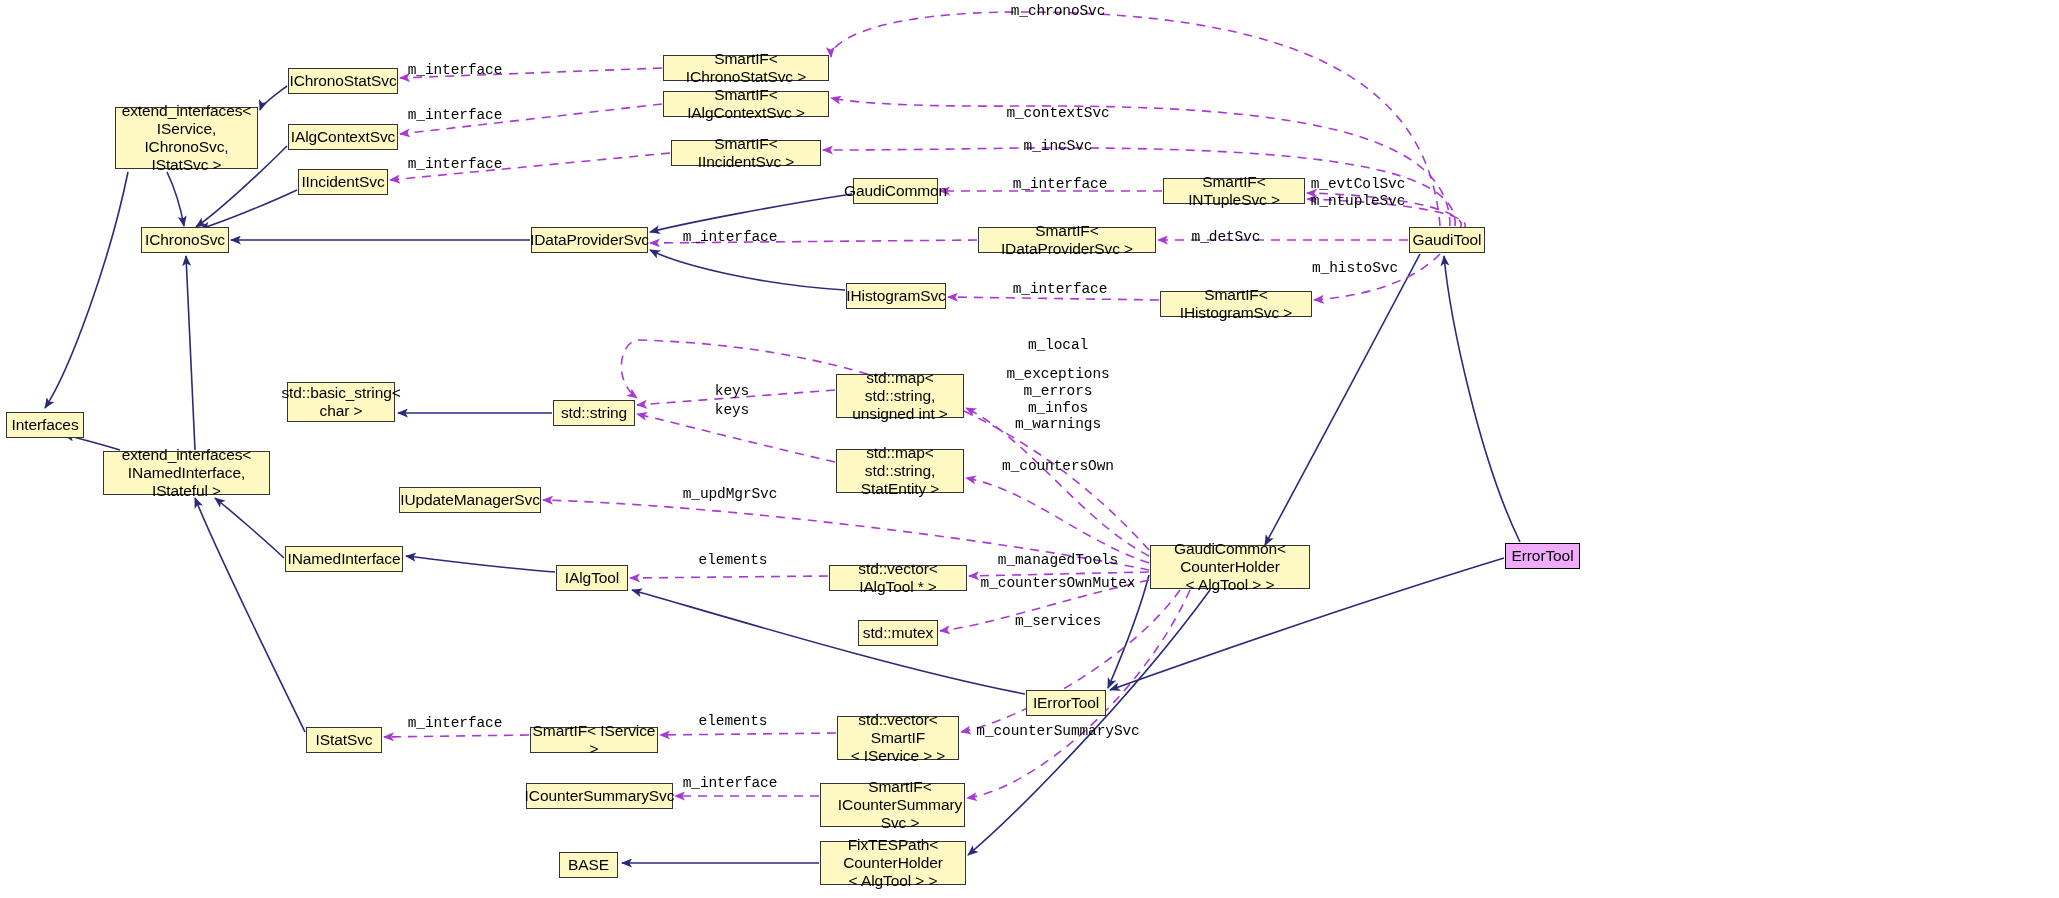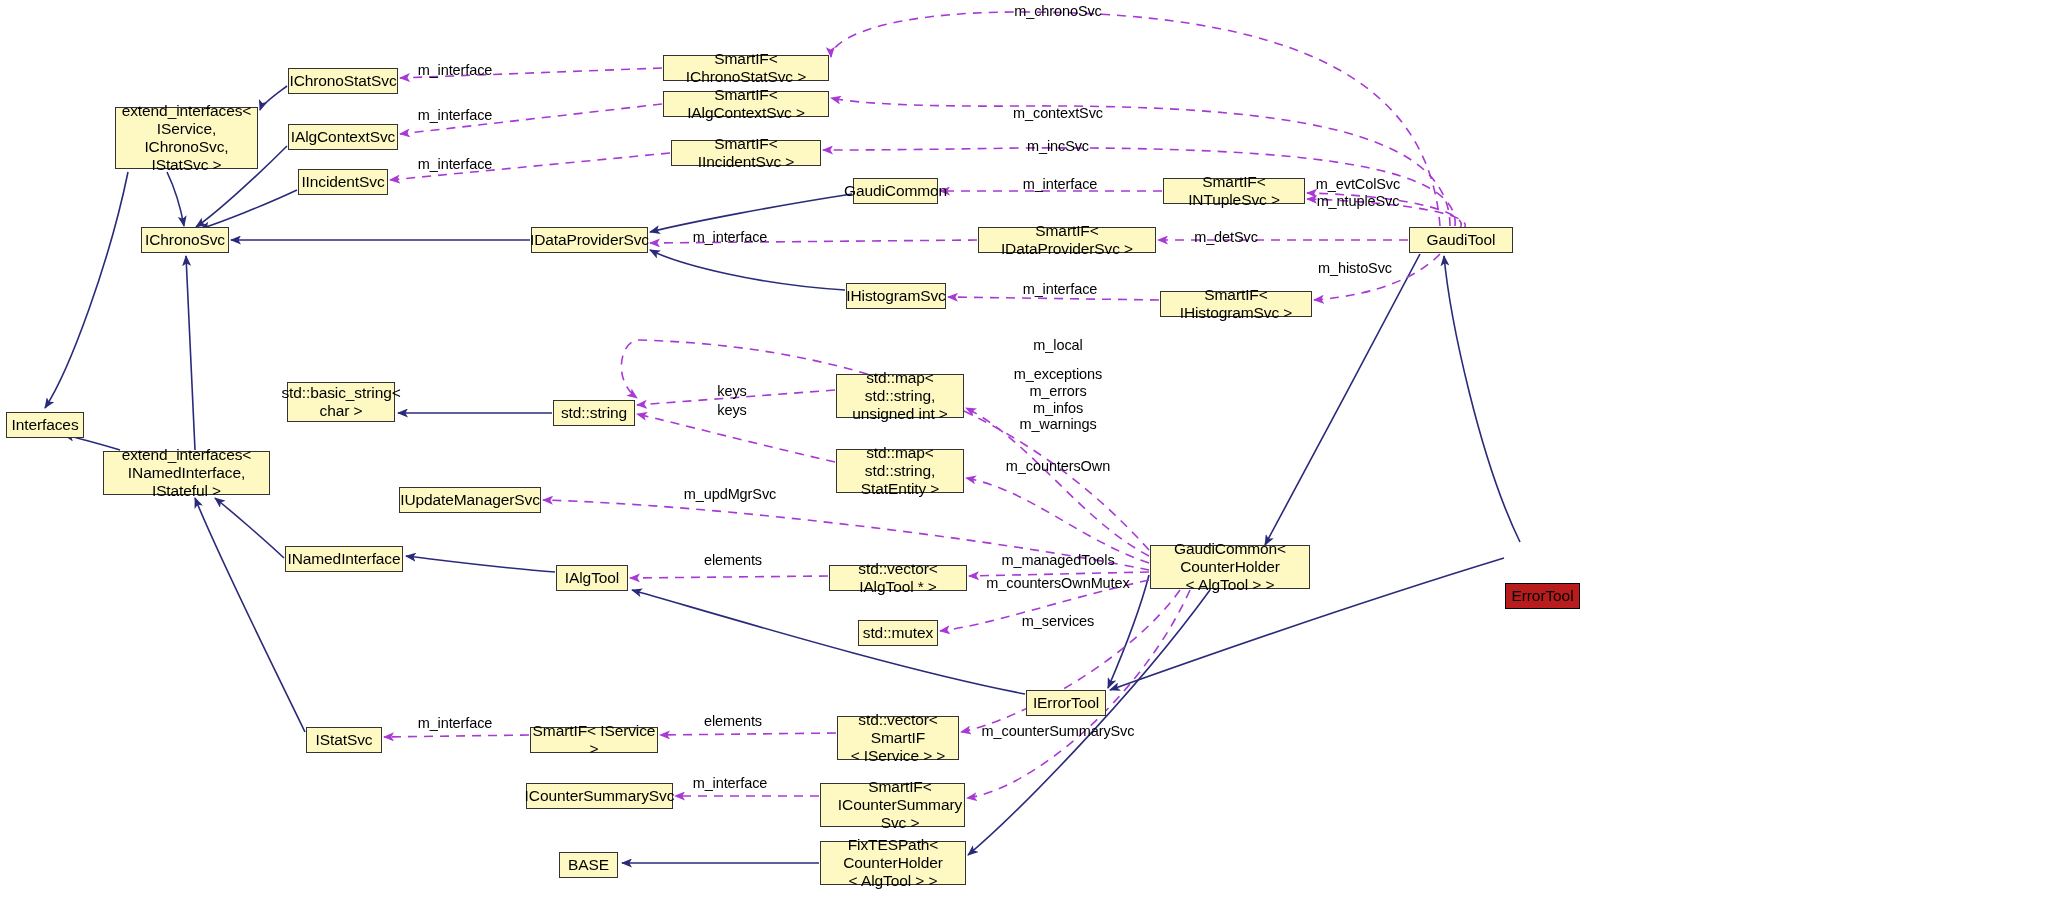--- a/index.html
+++ b/index.html
@@ -33,35 +33,35 @@
     line-height: 1.16;
     text-align: center;
     display: flex;
     align-items: center;
     justify-content: center;
     white-space: pre-line;
     z-index: 5;
     letter-spacing: -0.1px;
   }
   .node.hl {
-    background: #b91c1c;
+    background: #f0abfc;
     border-color: #000000;
-    margin-top: 40px;
   }
   .edge-label {
     position: absolute;
     font-size: 14.5px;
     color: #000000;
     white-space: pre-line;
     text-align: center;
     line-height: 1.16;
     transform: translate(-50%, -50%);
     z-index: 4;
     background: transparent;
     letter-spacing: -0.1px;
+    font-family: Liberation Mono, monospace;
   }
 </style>
 </head>
 <body>
 
 <div id="diagram">
   <svg id="edges" xmlns="http://www.w3.org/2000/svg">
     <defs>
       <marker id="arrowInherit" markerWidth="11" markerHeight="9" refX="10" refY="4.5" orient="auto" markerUnits="userSpaceOnUse">
         <path d="M0,0 L11,4.5 L0,9 L2.6,4.5 z" fill="#2a2a7a"></path>
@@ -161,21 +161,21 @@
       <div class="node" style="left: 820px; top: 783px; width: 145px; height: 44px; padding-left: 15px;">SmartIF&lt; ICounterSummary
 Svc &gt;</div>
       <div class="node" style="left: 820px; top: 841px; width: 146px; height: 44px;">FixTESPath&lt; CounterHolder
 &lt; AlgTool &gt; &gt;</div>
       <div class="node" style="left: 1026px; top: 690px; width: 80px; height: 26px;">IErrorTool</div>
       <div class="node" style="left: 978px; top: 227px; width: 178px; height: 26px;">SmartIF&lt; IDataProviderSvc &gt;</div>
       <div class="node" style="left: 1163px; top: 178px; width: 142px; height: 26px;">SmartIF&lt; INTupleSvc &gt;</div>
       <div class="node" style="left: 1160px; top: 291px; width: 152px; height: 26px;">SmartIF&lt; IHistogramSvc &gt;</div>
       <div class="node" style="left: 1150px; top: 545px; width: 160px; height: 44px;">GaudiCommon&lt; CounterHolder
 &lt; AlgTool &gt; &gt;</div>
-      <div class="node" style="left: 1409px; top: 227px; width: 104px; height: 26px;">GaudiTool</div>
+      <div class="node" style="left: 1409px; top: 227px; width: 76px; height: 26px;">GaudiTool</div>
       <div class="node hl" style="left: 1505px; top: 543px; width: 75px; height: 26px;">ErrorTool</div>
     </div>
   <div id="label-layer">
       <div class="edge-label" style="left: 455px; top: 70px;">m_interface</div>
       <div class="edge-label" style="left: 455px; top: 115px;">m_interface</div>
       <div class="edge-label" style="left: 455px; top: 164px;">m_interface</div>
       <div class="edge-label" style="left: 730px; top: 237px;">m_interface</div>
       <div class="edge-label" style="left: 1060px; top: 184px;">m_interface</div>
       <div class="edge-label" style="left: 1060px; top: 289px;">m_interface</div>
       <div class="edge-label" style="left: 1058px; top: 11px;">m_chronoSvc</div>

